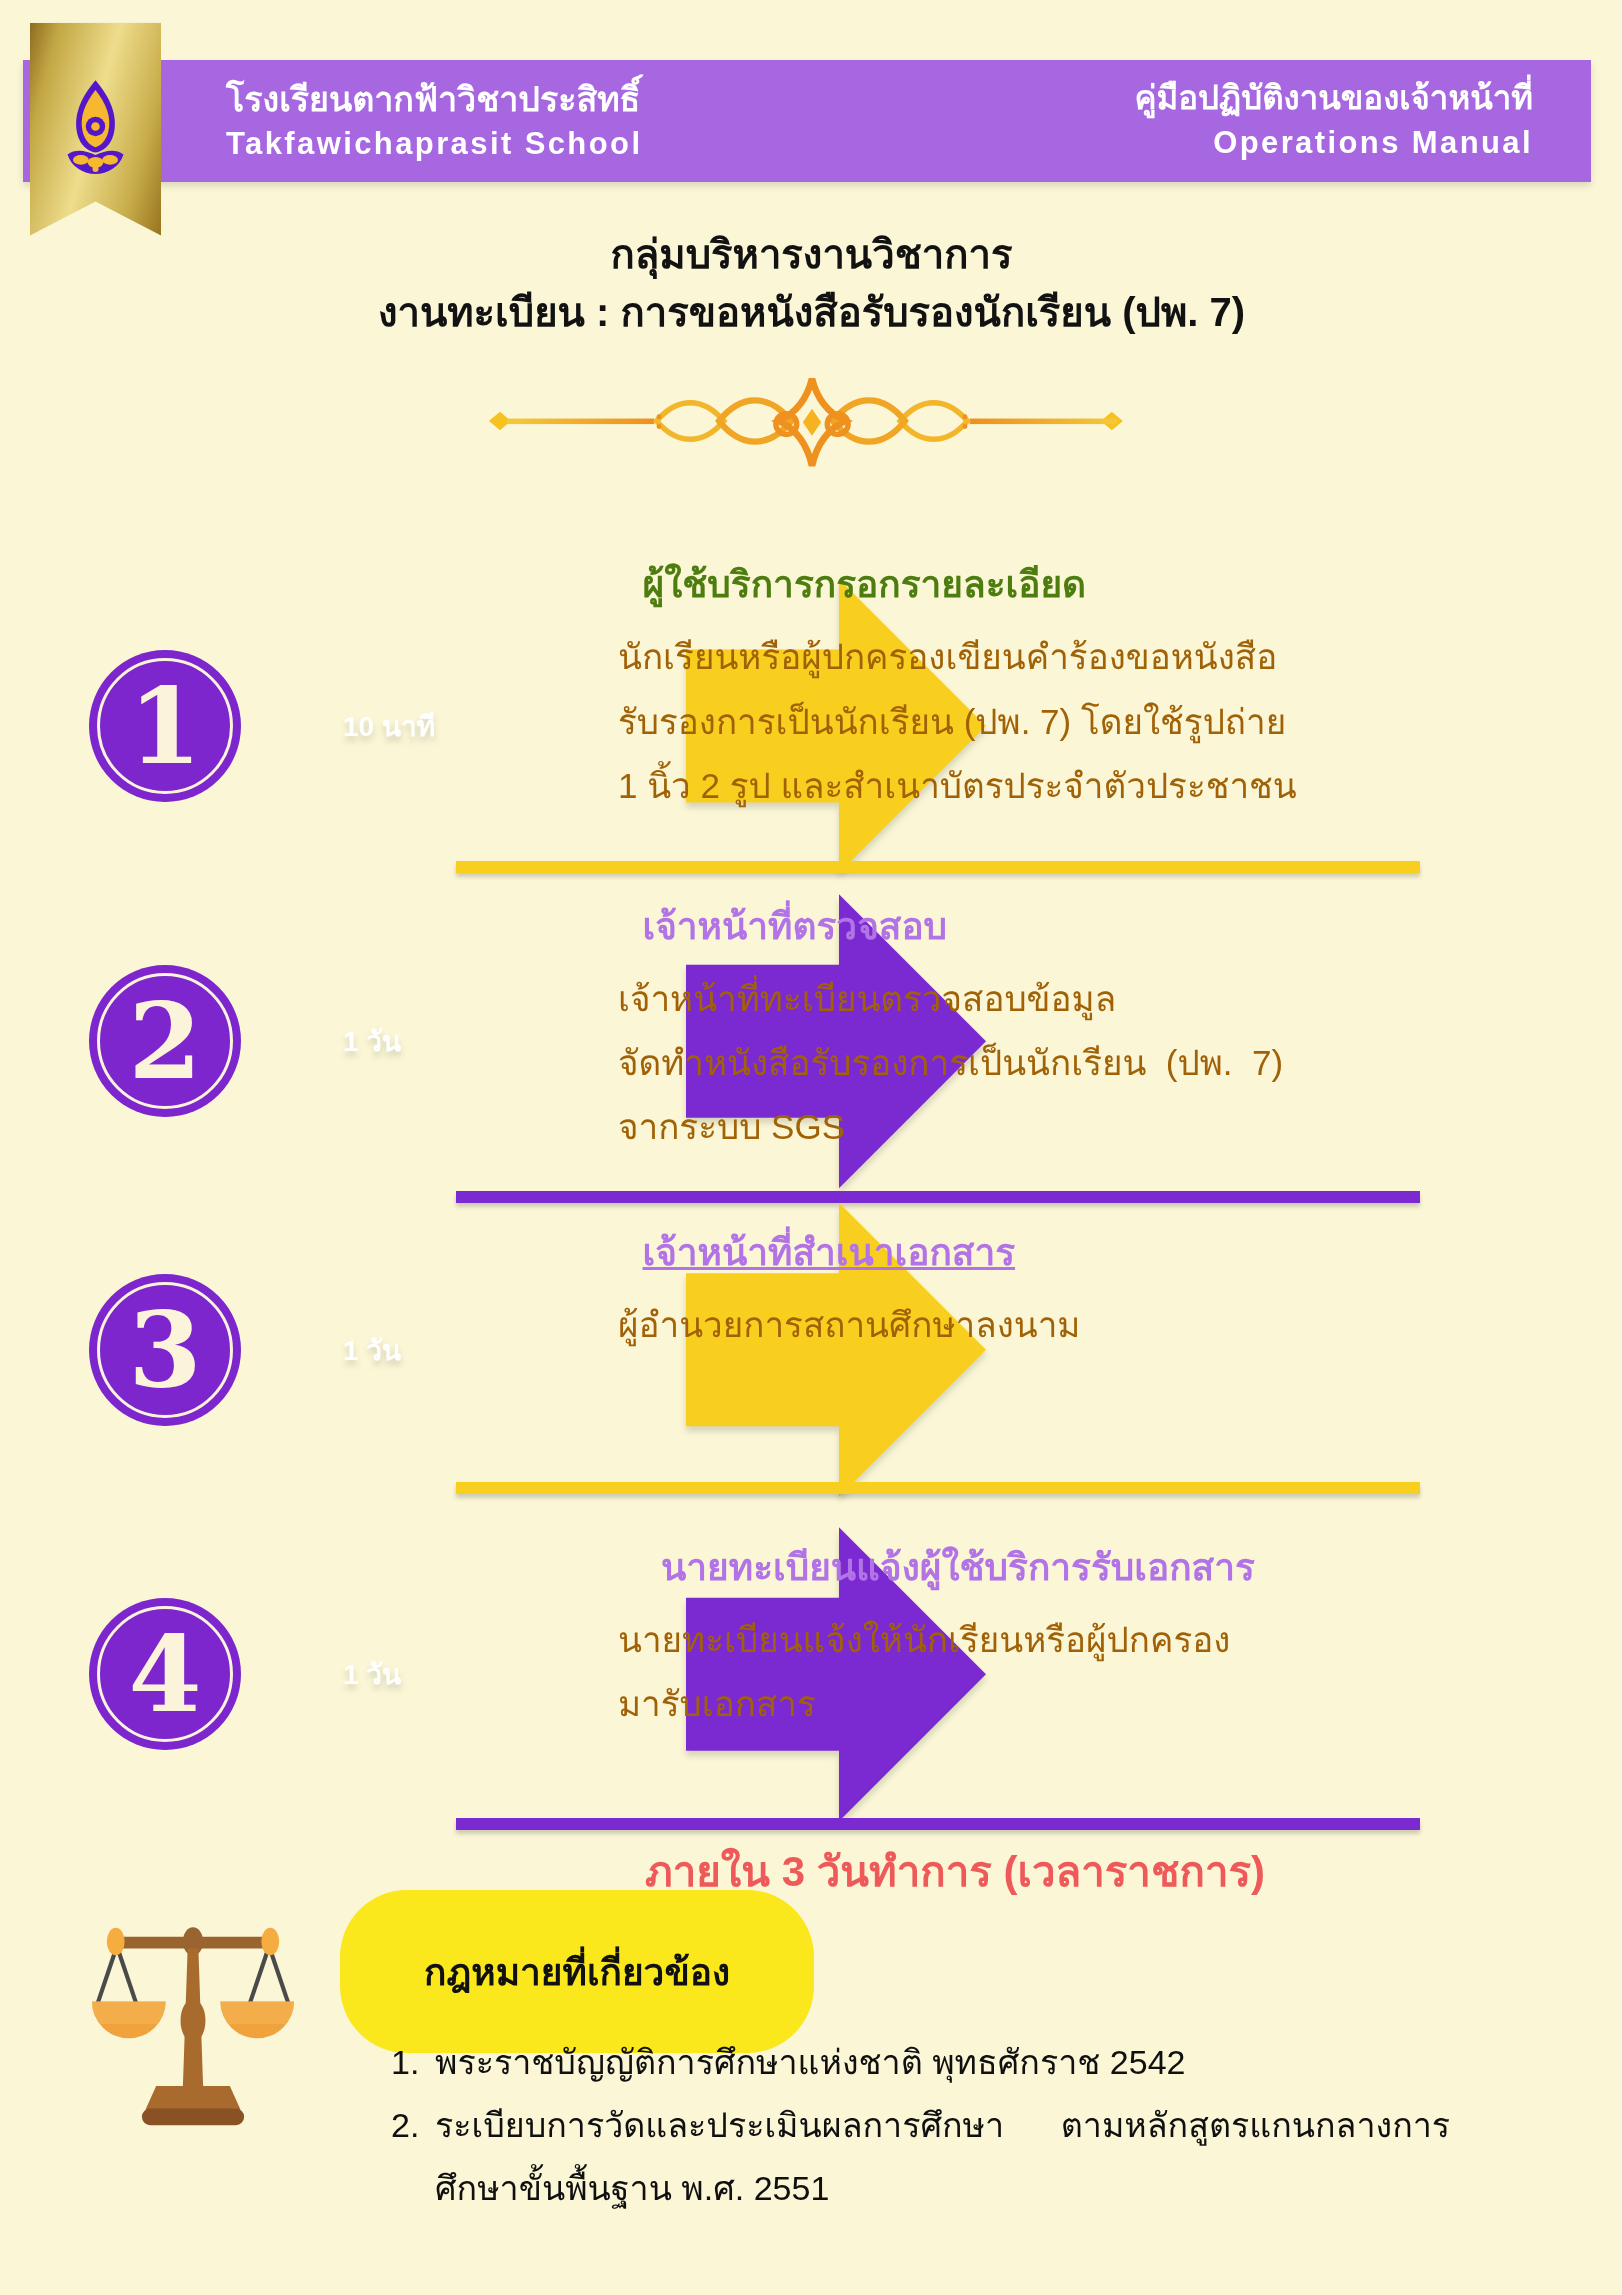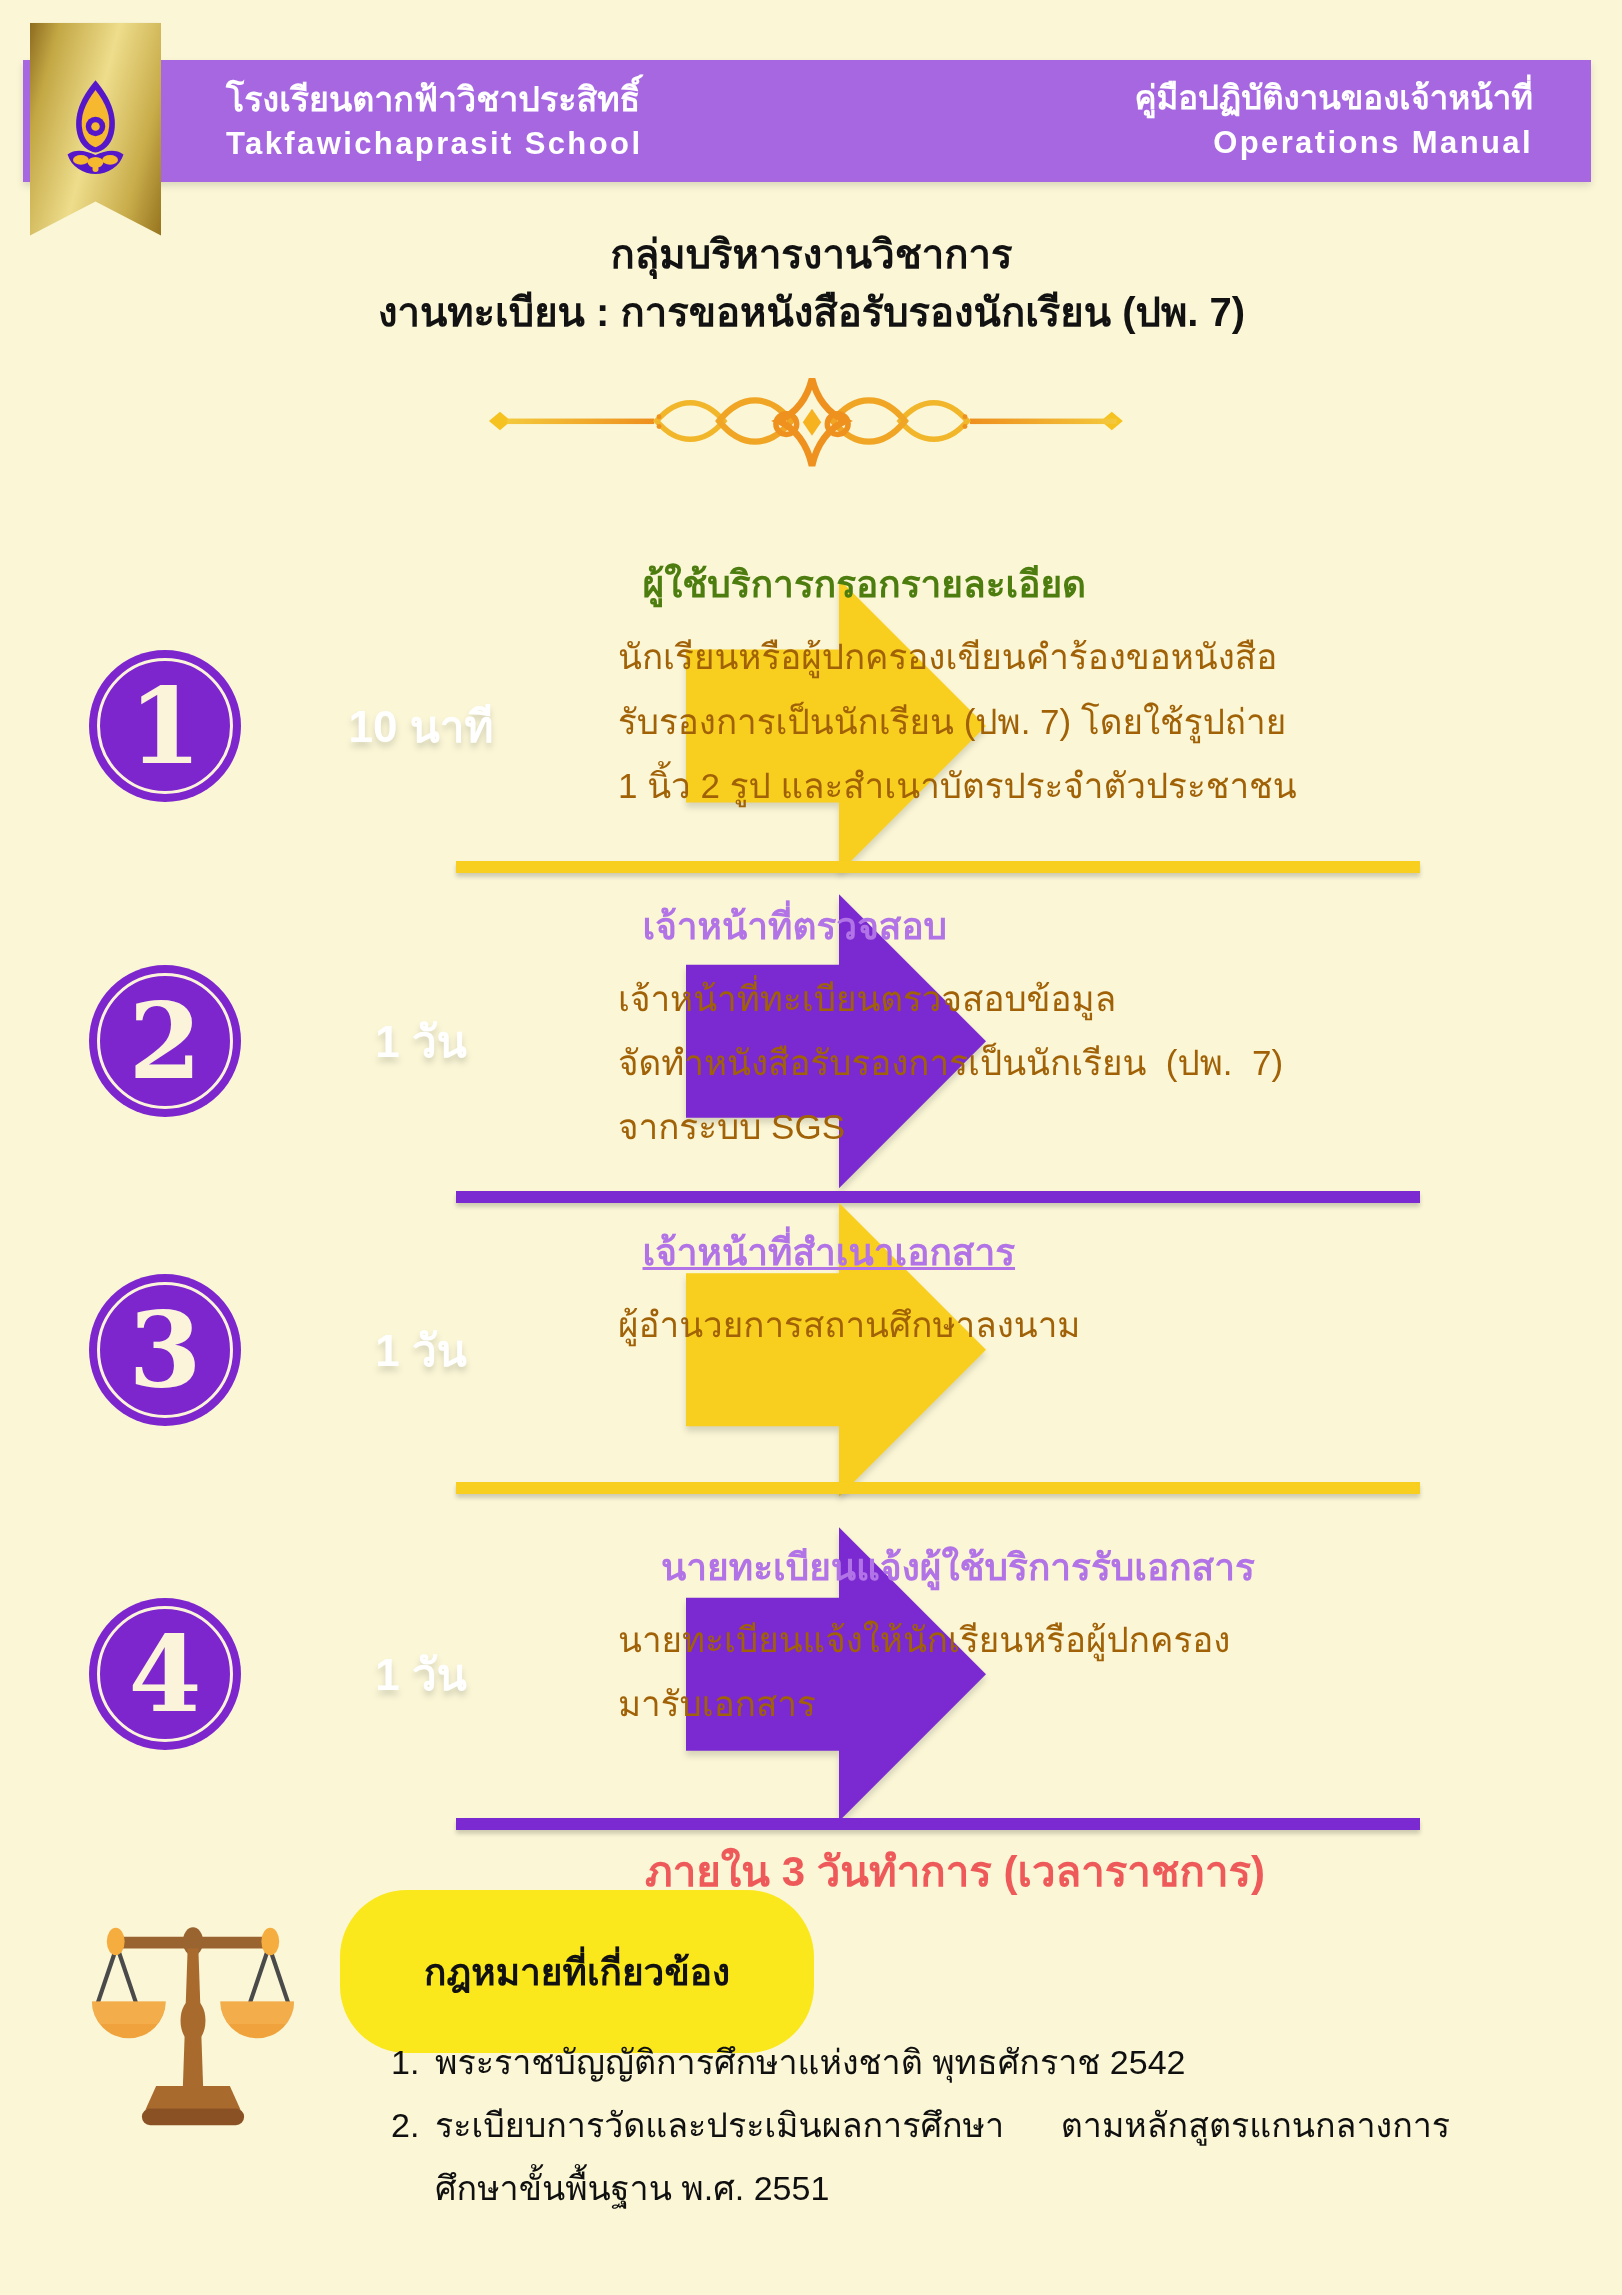--- a/index.html
+++ b/index.html
@@ -63,21 +63,21 @@
     clip-path:polygon(0 24%,51% 24%,51% 0,100% 50%,51% 100%,51% 76%,0 76%);
   }
   .arrow-wrap{position:absolute;left:343px;width:300px;height:294px;
     filter:drop-shadow(0 5.5px 3.1px rgba(0,0,0,.14));}
   #step1 .arrow-wrap{top:40px;} #step2 .arrow-wrap{top:9.2px;}
   #step3 .arrow-wrap{top:-12.2px;} #step4 .arrow-wrap{top:15.3px;}
   .arrow-yellow{background:#F9CF1F;}
   .arrow-purple{background:#7B2AD1;}
   .dur{
     position:absolute;left:0;top:50%;transform:translateY(-50%);width:52%;
-    text-align:center;color:#fff;font-size:44px;font-weight:bold;white-space:pre;
+    color:#fff;font-size:28px;font-weight:bold;white-space:pre;
   }
 
   .stext{position:absolute;left:618px;width:875px;}
   #step1 .stext{top:15.3px;} #step2 .stext{top:11px;}
   #step3 .stext{top:7.3px;} #step4 .stext{top:24.5px;}
   .shead{font-size:37px;font-weight:bold;margin:0 0 12.2px 24.5px;white-space:pre;}
   #step4 .shead{margin-left:43px;}
   .h1c{color:#4d7c0f;} .h2c{color:#B173E5;} .h3c{color:#B173E5;text-decoration:underline;} .h4c{color:#B173E5;}
   .sline{font-size:35px;color:#a16207;white-space:pre;line-height:1.83;}
 

